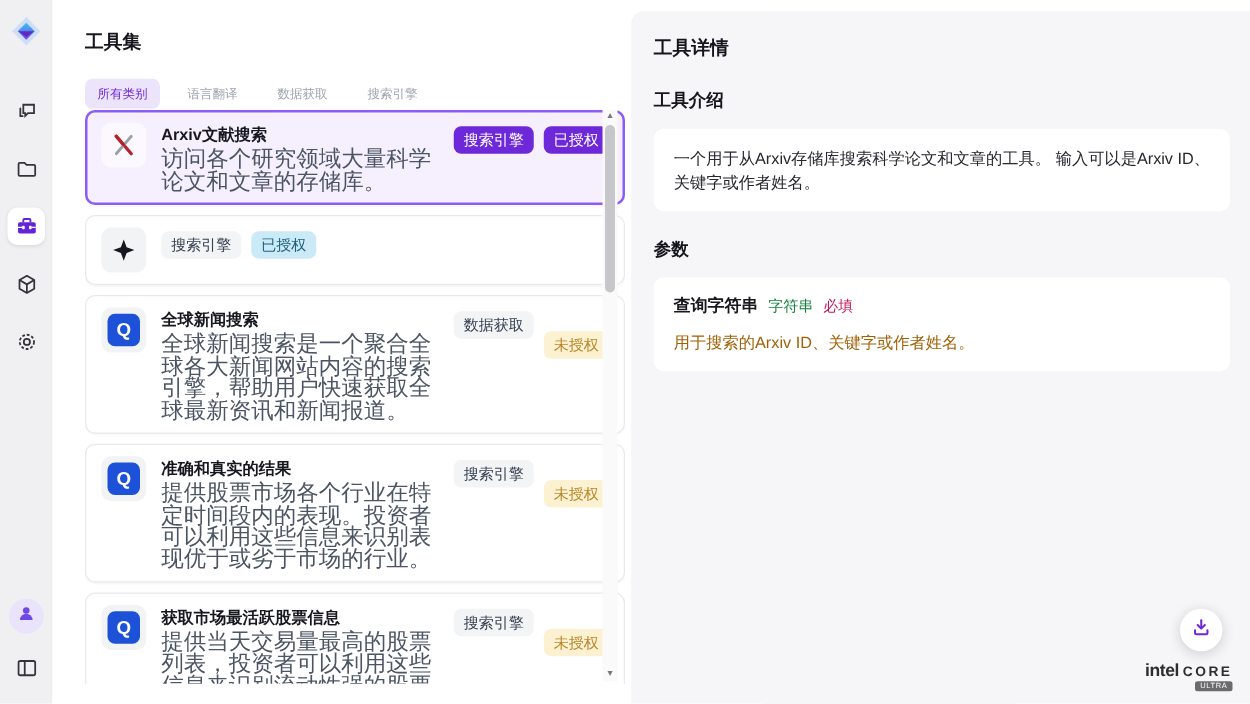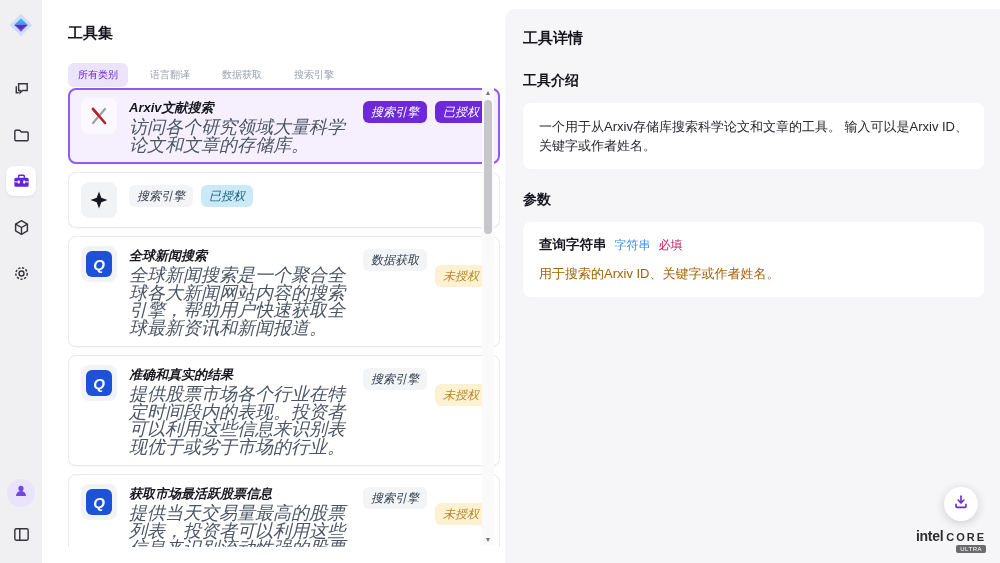--- a/index.html
+++ b/index.html
@@ -15,21 +15,21 @@
   .rail-item.active { background:#ffffff; box-shadow:0 1px 3px rgba(0,0,0,.08); }
   .rail-spacer { flex:1; }
   .user-bubble { width:28px; height:28px; border-radius:50%; background:#e9e3fc; display:flex; align-items:center; justify-content:center; margin-bottom:12px; }
 
   
   .list-panel { width:463px; flex:0 0 463px; background:#fff; position:relative; }
   .list-title { font-size:15px; font-weight:bold; color:#15151d; padding:24px 0 0 26px; }
   .tabs { display:flex; gap:12px; margin:20px 0 0 26px; }
   .tab { font-size:10px; color:#9ca3af; padding:5px 10px; border-radius:6px; cursor:pointer; white-space:nowrap; }
   .tab.active { background:#ece4fb; color:#6d28d9; }
-  .cards-viewport { position:absolute; top:88px; left:26px; width:432px; bottom:16px; overflow:hidden; display:flex; flex-direction:column; gap:8px;font-style:italic; }
+  .cards-viewport { position:absolute; top:88px; left:26px; width:432px; bottom:16px; overflow:hidden; display:flex; flex-direction:column; gap:8px; }
   .card { display:flex; gap:12px; background:#fff; border:1px solid #e9e9ee; border-radius:8px; padding:9px 12px; box-shadow:0 1px 2px rgba(16,16,32,.04); cursor:pointer; }
   .card.selected { background:#f6f0fe; border:2px solid #8b5cf6; padding:8px 11px; }
   .card-icon { width:36px; height:36px; flex:0 0 36px; border-radius:8px; background:#f2f3f5; display:flex; align-items:center; justify-content:center; }
   .card.selected .card-icon { background:#fbf8ff; }
   .qicon { width:26px; height:26px; border-radius:6px; background:#1d52d8; color:#fff; font-weight:bold; font-size:15px; display:flex; align-items:center; justify-content:center; }
   .card-body { flex:1; min-width:0; }
   .card-title { font-size:13px; font-weight:bold; color:#17171f; line-height:19px; }
   .card-desc { font-size:18px; color:#4b5563; line-height:17.5px; margin-top:2px; }
   .card-badges { display:flex; gap:8px; align-items:flex-start; padding-top:3px; }
   .badge { font-size:12px; line-height:14px; padding:4px 8px; border-radius:6px; white-space:nowrap; }
@@ -47,21 +47,21 @@
 
   
   .detail-col { flex:1; background:#fff; padding-top:9px; position:relative; }
   .detail-panel { background:#f6f6f8; height:100%; border-radius:10px 0 0 0; padding:20px 16px 0 18px; }
   .detail-title { font-size:15px; font-weight:bold; color:#15151d; margin-bottom:24px; }
   .section-heading { font-size:14px; font-weight:bold; color:#15151d; margin-bottom:13px; }
   .white-box { background:#fff; border-radius:8px; padding:14px 16px; margin-bottom:22px; }
   .intro-text { font-size:13px; color:#27272e; line-height:19px; }
   .param-head { display:flex; align-items:baseline; gap:8px; }
   .param-name { font-size:13.5px; font-weight:bold; color:#17171f;text-align:center; }
-  .param-type { font-size:12px; color:#3b82f6; }
+  .param-type { font-size:12px; color:#15803d; }
   .param-required { font-size:12px; color:#be185d; }
   .param-desc { font-size:13px; color:#a16207; margin-top:11px; line-height:18px; }
 
   
   .fab { position:absolute; right:22px; bottom:42px; width:34px; height:34px; border-radius:50%; background:#fff; box-shadow:0 2px 10px rgba(20,20,40,.18); display:flex; align-items:center; justify-content:center; cursor:pointer; }
   .brand { position:absolute; right:14px; bottom:10px; display:flex; flex-direction:column; align-items:flex-end;justify-content:flex-end; }
   .brand-row { display:flex; align-items:baseline; gap:3px; }
   .brand-intel { font-size:14px; font-weight:bold; color:#2d2d30; letter-spacing:-0.3px; }
   .brand-core { font-size:11px; font-weight:600; color:#2d2d30; letter-spacing:2px; }
   .brand-badge { font-size:6px; background:#6b6b6e; color:#fff; padding:1px 4px; border-radius:2px; margin-top:1px; letter-spacing:.5px; }

